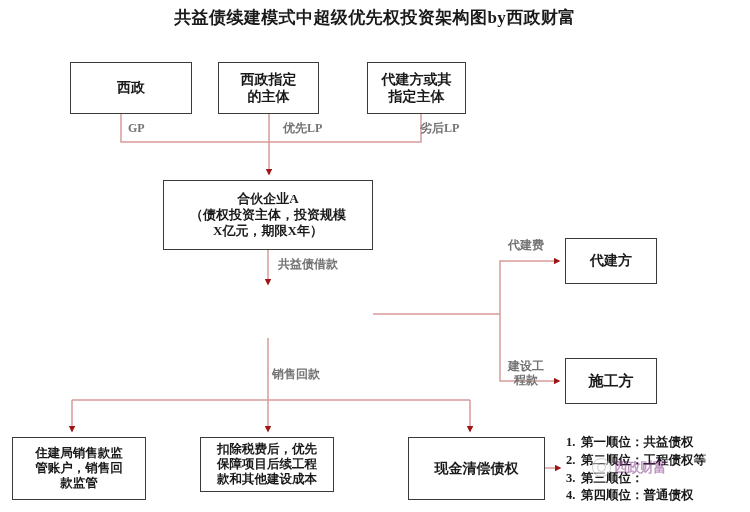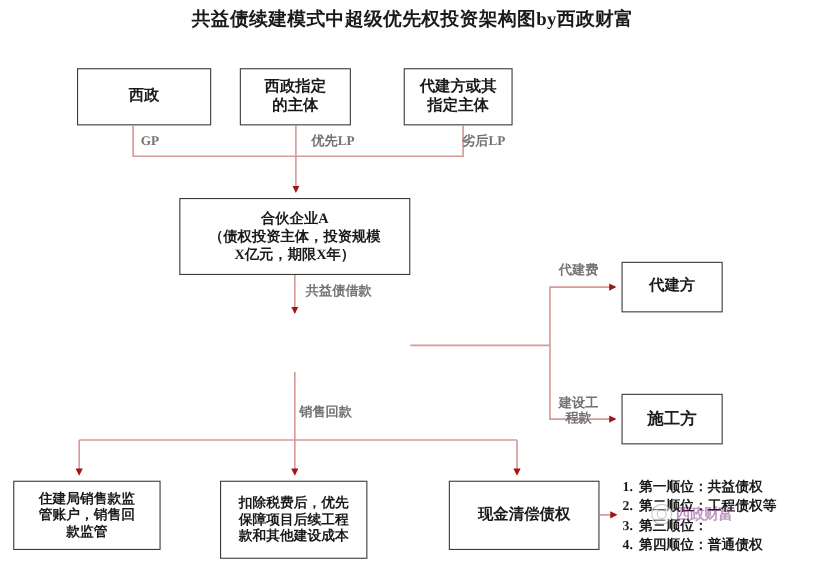--- a/index.html
+++ b/index.html
@@ -45,21 +45,21 @@
   .n-designated{left:218px;top:62px; width:101px; height:52px; font-size:14px;}
   .n-agent-entity{left:367px;top:62px;width:99px;  height:52px; font-size:14px;}
 
   .n-partnership{left:163px;top:180px;width:210px;height:70px; font-size:13px;}
   .n-project{left:163px; top:290px; width:210px;height:48px; font-size:18px;}
 
   .n-agent{left:565px;  top:238px; width:92px; height:46px; font-size:14px;}
   .n-builder{left:565px;top:358px; width:92px; height:46px; font-size:15px;font-family:Liberation Serif, serif;}
 
   .n-supervise{left:12px; top:437px; width:134px;height:63px; font-size:12.5px;}
-  .n-tax{left:200px;      top:437px; width:134px;height:71px; font-size:12.5px;}
+  .n-tax{left:200px;      top:437px; width:134px;height:55px; font-size:12.5px;}
   .n-cash{left:408px;     top:437px; width:137px;height:63px; font-size:14px;}
 
   
   .elabel{
     position:absolute;
     font-size:12px;font-weight:bold;
     font-family:"Liberation Serif","DejaVu Serif",serif;
     color:#737373;
     white-space:nowrap;
     line-height:1.15;

